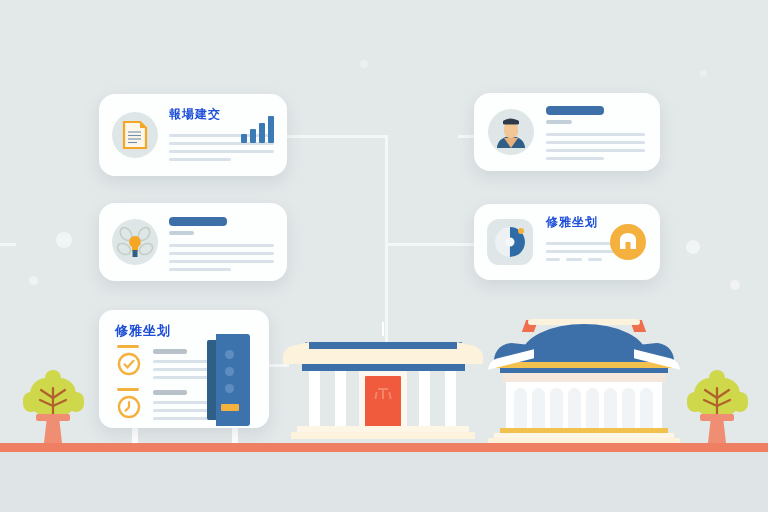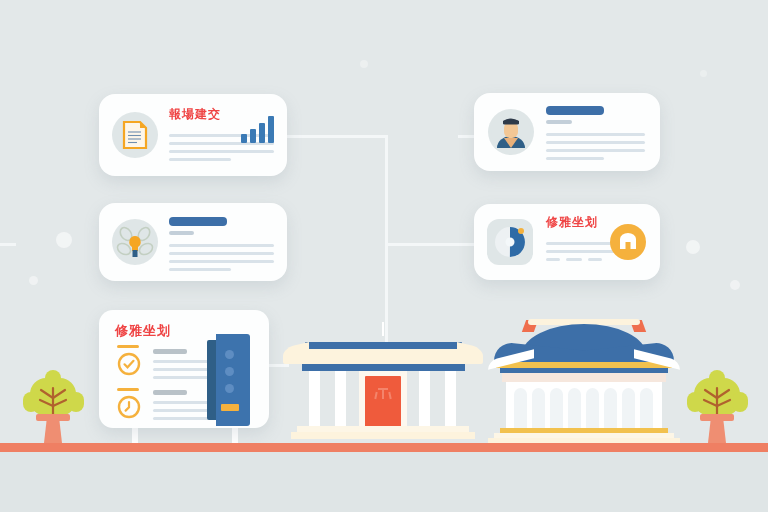--- a/index.html
+++ b/index.html
@@ -31,21 +31,21 @@
 
   
   .bar{position:absolute;border-radius:2px;}
   .bar-blue{background:#3d6fa8;}
   .bar-lt{background:#d9e2e9;}
   .bar-md{background:#c3cfd9;}
   .bar-gray{background:#b9c2c8;}
 
   
   .headline{
-    position:absolute;color:#ef4444;font-weight:bold;
+    position:absolute;color:#1d4ed8;font-weight:bold;
     letter-spacing:1px;white-space:nowrap;
     filter:blur(.45px);
     font-family:Liberation Sans, sans-serif;
   }
 
   
   .mbar{position:absolute;bottom:0;background:#3b7ab5;border-radius:1px;}
 
   
   #ground{position:absolute;left:0;width:768px;height:9px;background:#ef7f63;}

